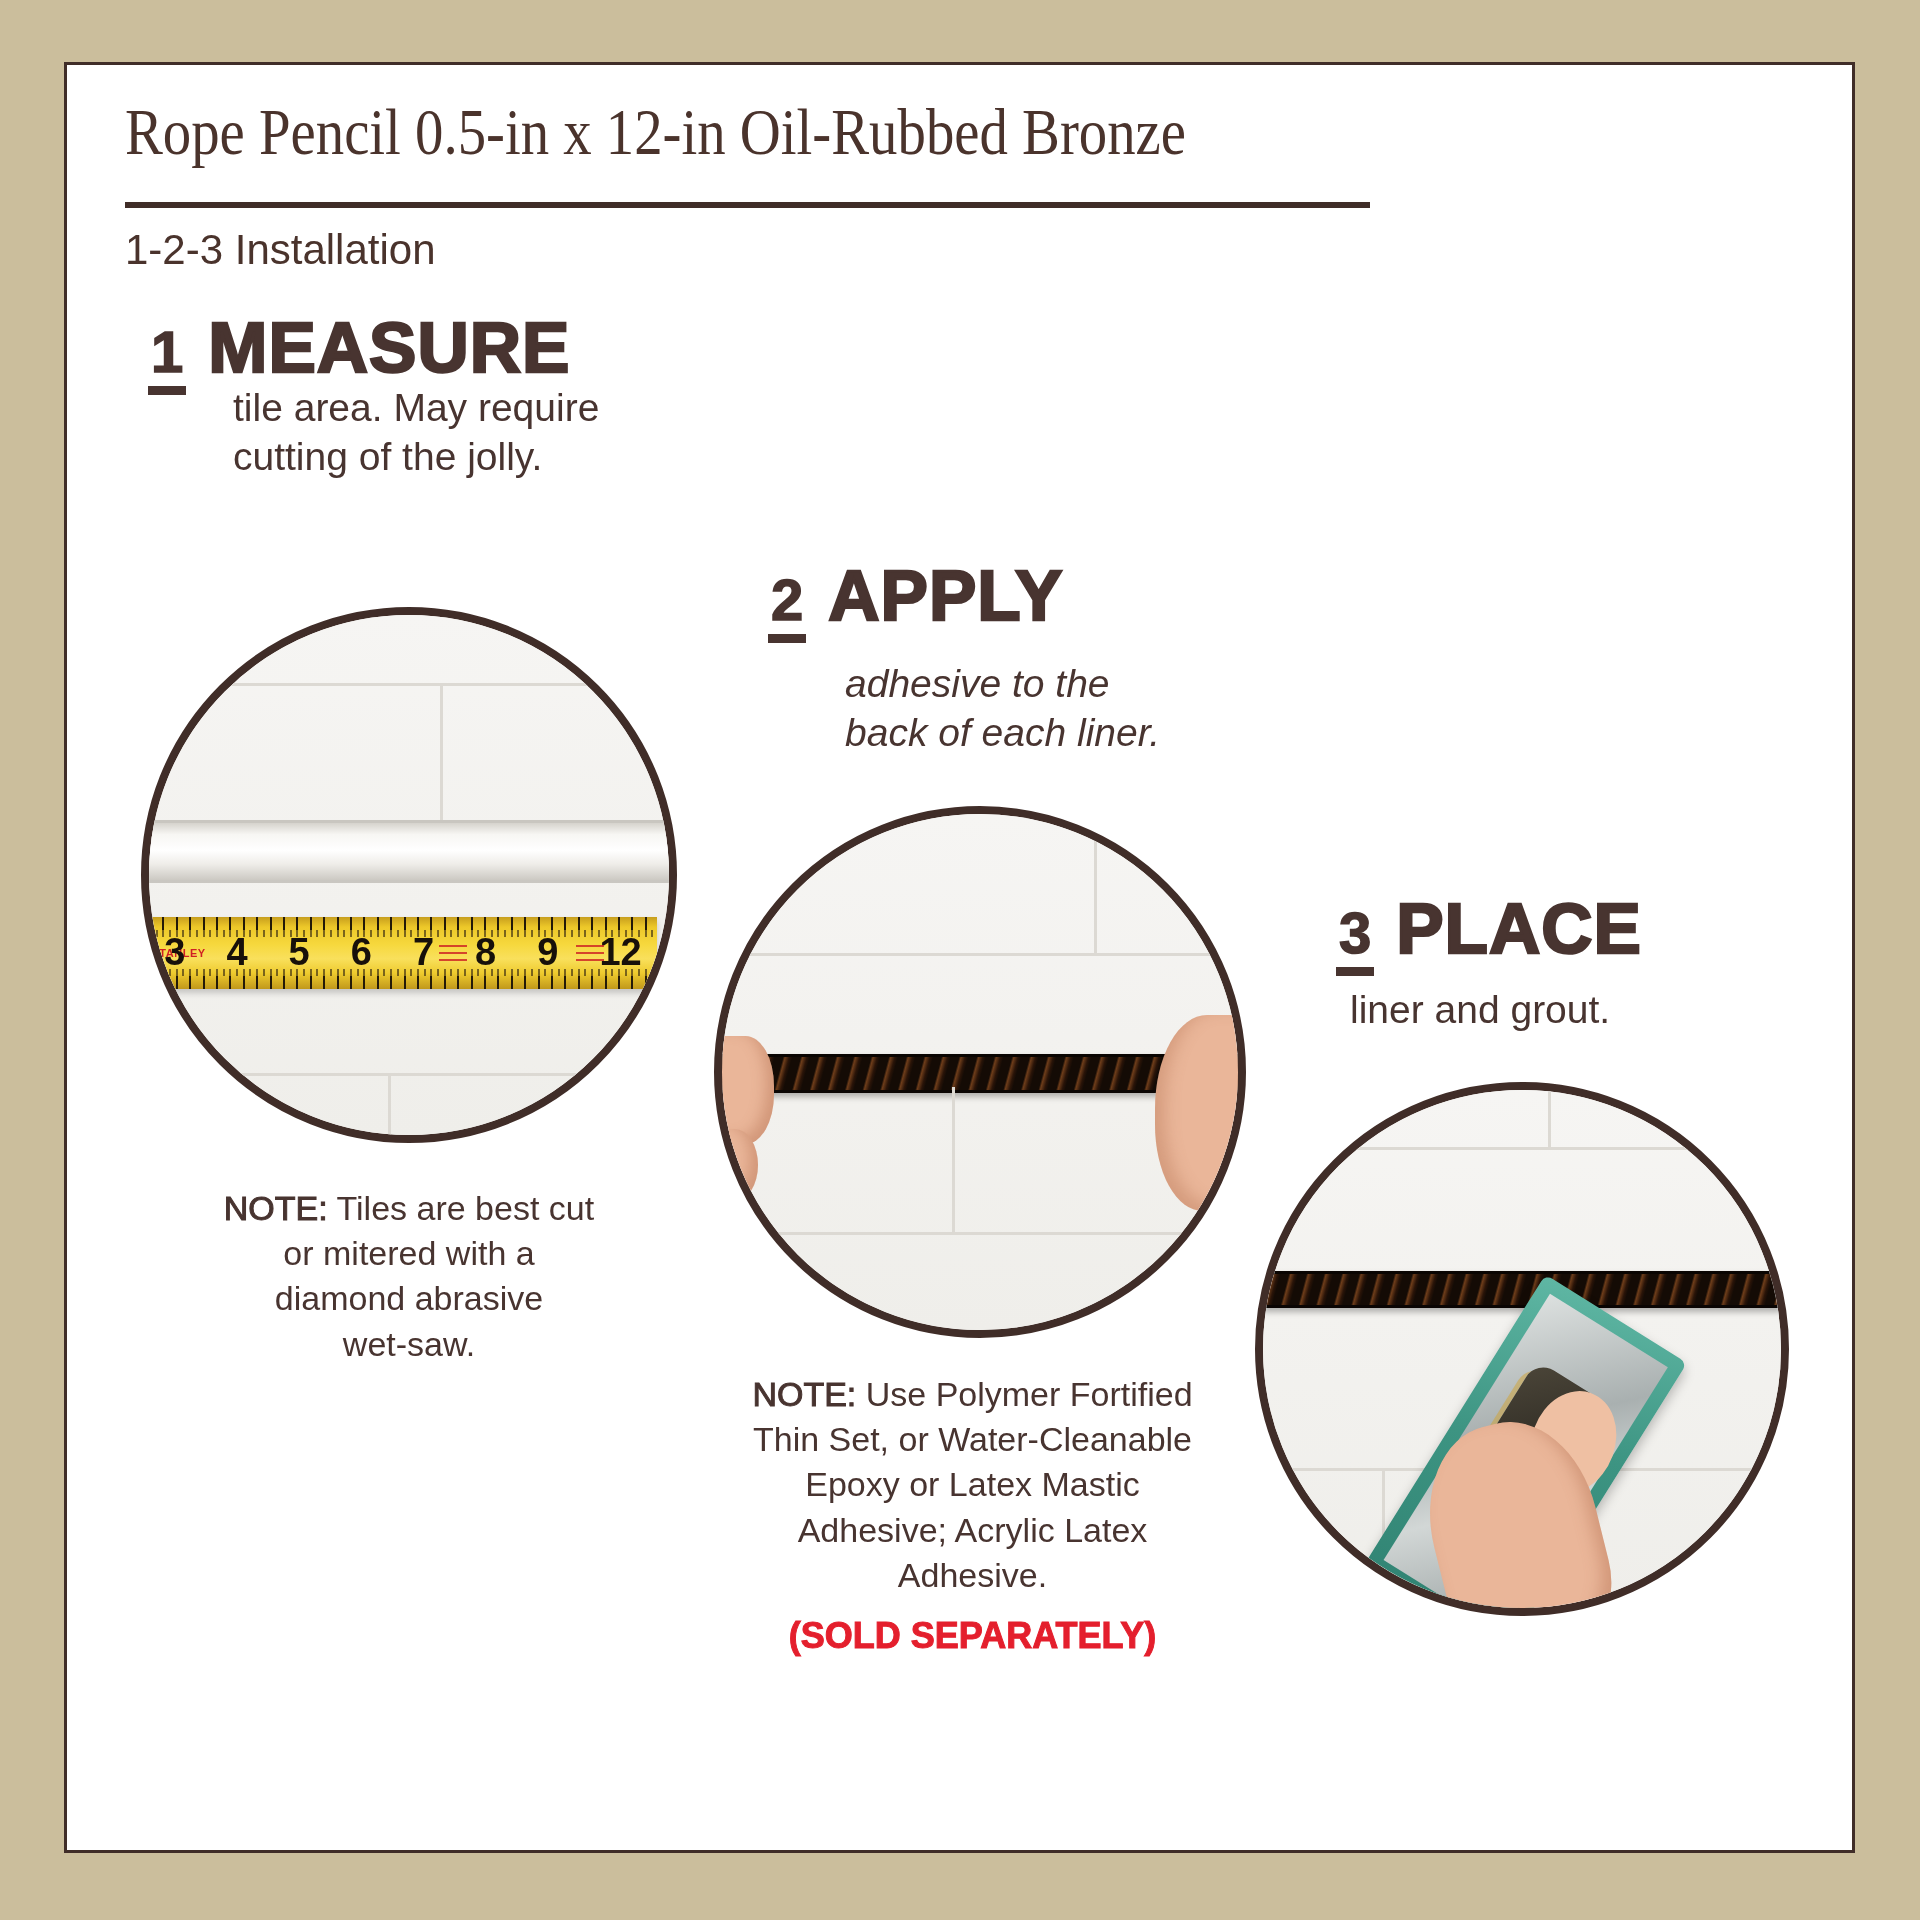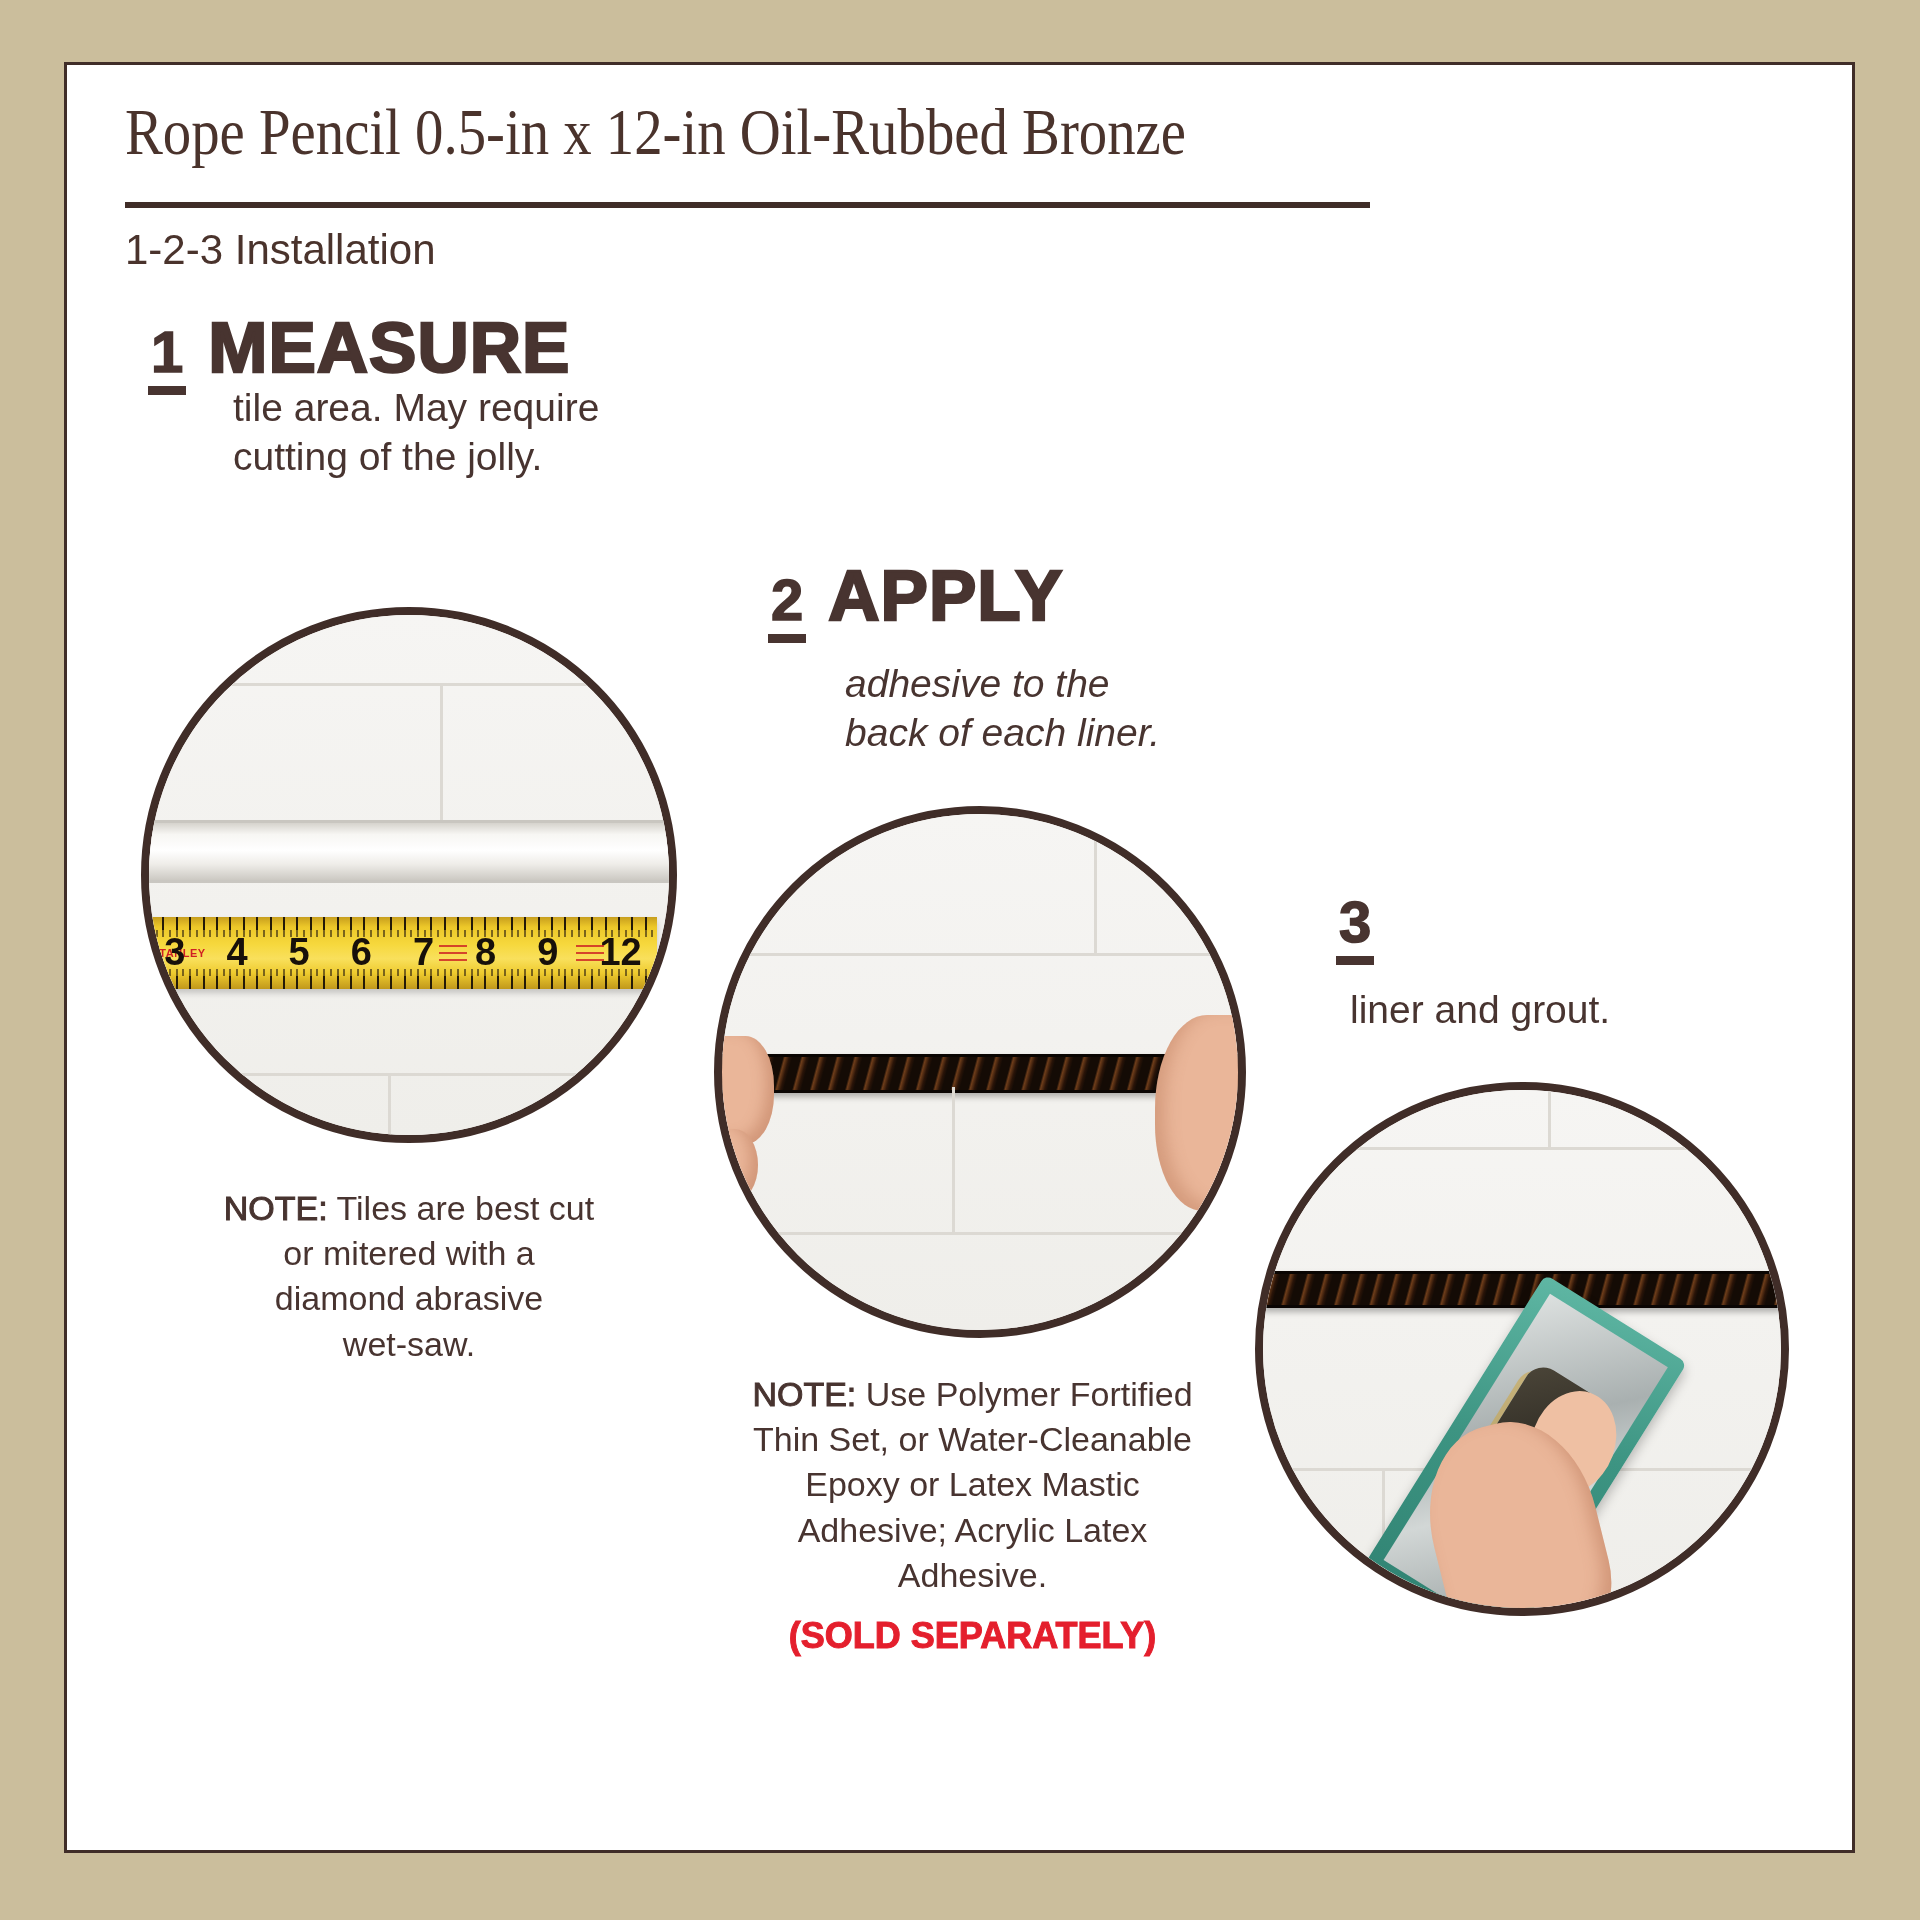--- a/index.html
+++ b/index.html
@@ -225,20 +225,21 @@
   <span class="nlabel">NOTE:</span><span class="ntext"> Use Polymer Fortified
 Thin Set, or Water-Cleanable
 Epoxy or Latex Mastic
 Adhesive; Acrylic Latex
 Adhesive.</span>
   <div class="note-warning">(SOLD SEPARATELY)</div>
 </div>
 
 <div class="abs step-head head3">
   <span class="step-num">3</span>
+  <span class="step-label">PLACE</span>
 </div>
 <div class="abs step-desc desc3">liner and grout.</div>
 
 <div class="abs photo-circle c3">
   <div class="photo">
     <div class="vline" style="left:55%;top:0;height:11%;"></div>
     <div class="hline" style="top:11%;"></div>
     <div class="rope" style="top:35%;height:6%;"></div>
     <div class="hline" style="top:73%;"></div>
     <div class="vline" style="left:23%;top:73%;height:27%;"></div>

